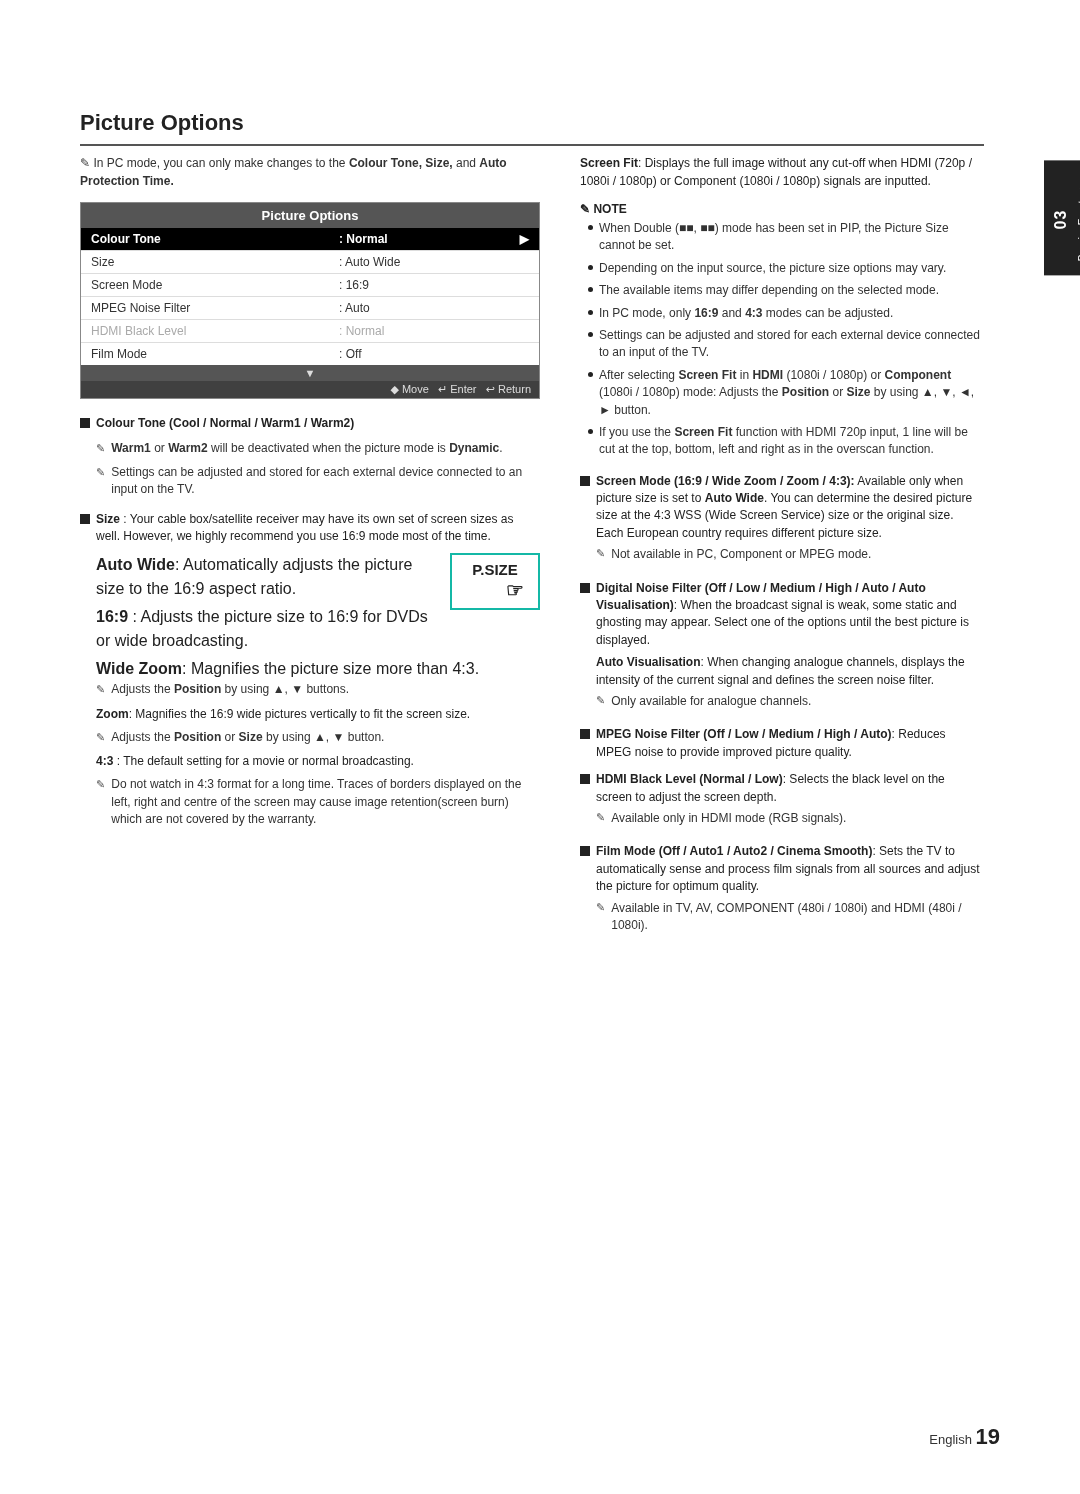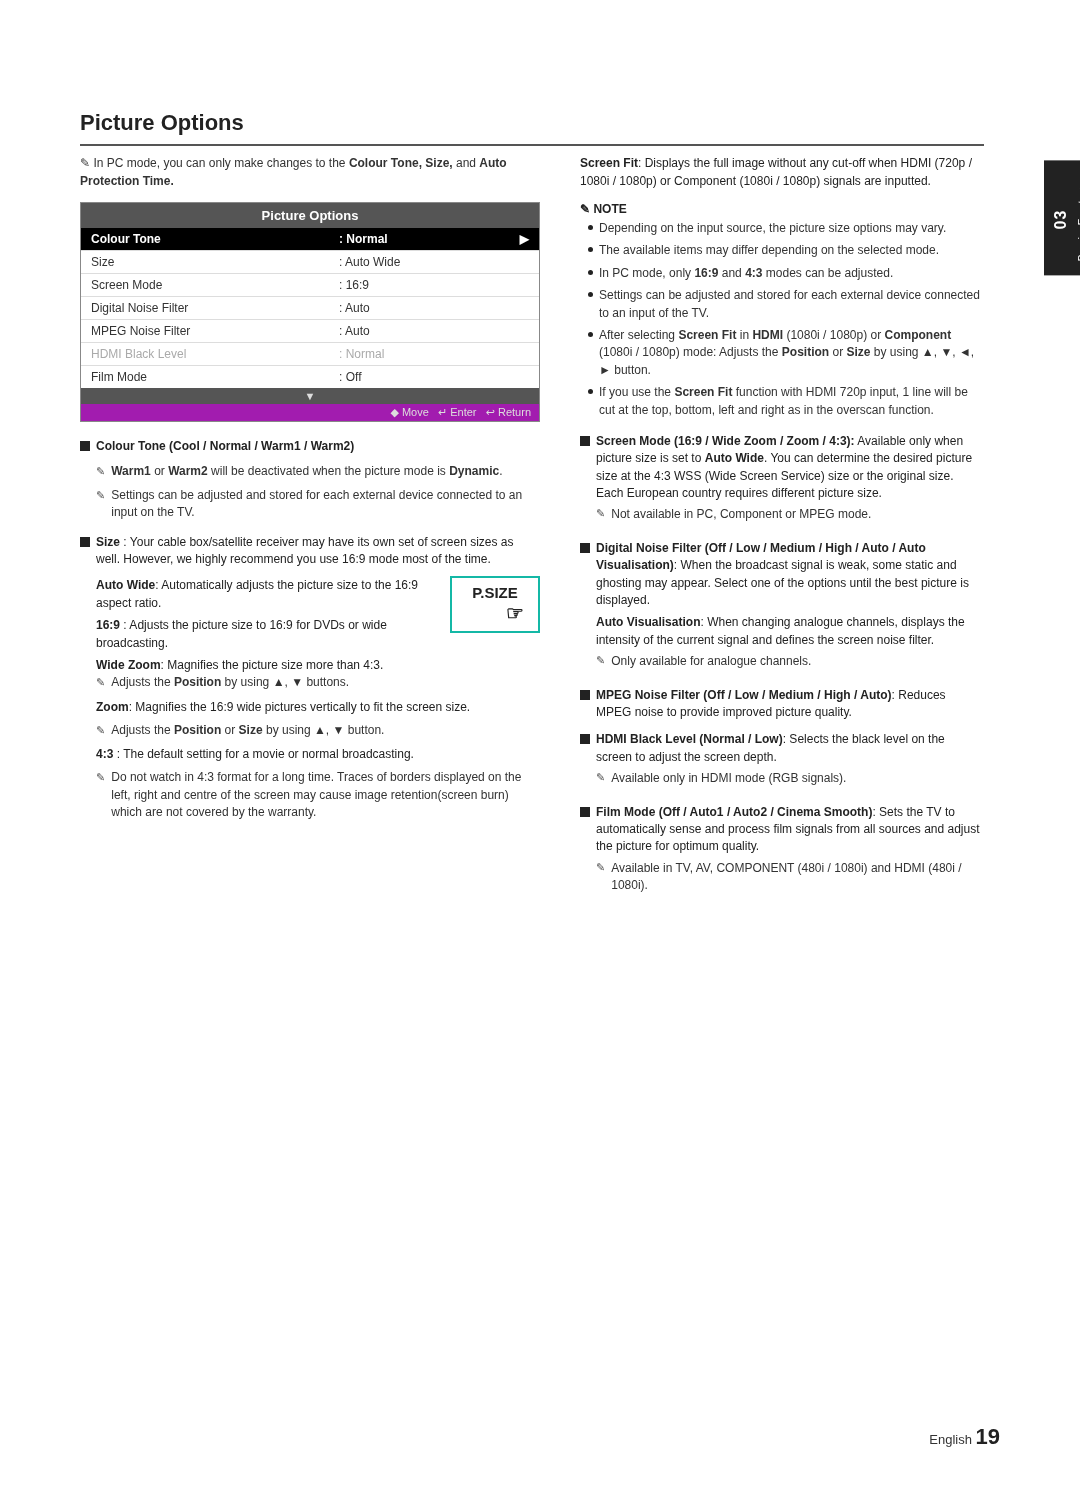--- a/index.html
+++ b/index.html
@@ -294,43 +294,38 @@
                 <td class="row-label">Size</td>
                 <td class="row-value">: Auto Wide</td>
                 <td class="row-arrow"></td>
               </tr>
               <tr>
                 <td class="row-label">Screen Mode</td>
                 <td class="row-value">: 16:9</td>
                 <td></td>
               </tr>
               <tr>
-                <td class="row-label">Digital Noise Filter</td>
-                <td class="row-value">: Auto</td>
-                <td></td>
-              </tr>
-              <tr>
                 <td class="row-label">MPEG Noise Filter</td>
                 <td class="row-value">: Auto</td>
                 <td></td>
               </tr>
               <tr class="grayed">
                 <td class="row-label">HDMI Black Level</td>
                 <td class="row-value">: Normal</td>
                 <td></td>
               </tr>
               <tr>
                 <td class="row-label">Film Mode</td>
                 <td class="row-value">: Off</td>
                 <td></td>
               </tr>
             </tbody>
           </table>
           <div style="background:#555;color:#ddd;font-size:11px;text-align:center;padding:2px 6px;">▼</div>
-          <div style="background:#a21caf;color:#ddd;font-size:11px;text-align:right;padding:2px 8px;">◆ Move &nbsp; ↵ Enter &nbsp; ↩ Return</div>
+          <div style="background:#404040;color:#ddd;font-size:11px;text-align:right;padding:2px 8px;">◆ Move &nbsp; ↵ Enter &nbsp; ↩ Return</div>
         </div>
 
         <div class="bullet-section">
           <div class="bullet-item">
             <div class="bullet-square"></div>
             <div class="bullet-text"><b>Colour Tone (Cool / Normal / Warm1 / Warm2)</b></div>
           </div>
           <div class="sub-bullet">
             <span class="pencil-sym">✎</span>
             <span class="sub-text"><b>Warm1</b> or <b>Warm2</b> will be deactivated when the picture mode is <b>Dynamic</b>.</span>
@@ -346,21 +341,21 @@
             <div class="bullet-square"></div>
             <div class="bullet-text">
               <b>Size</b> : Your cable box/satellite receiver may have its own set of screen sizes as well. However, we highly recommend you use 16:9 mode most of the time.
             </div>
           </div>
 
           <div style="float:right; margin: 0 0 8px 16px; border: 2px solid #14b8a6; padding: 6px 14px; font-size:15px; font-weight:bold; text-align:center; width:90px;">
             <span>P.SIZE</span>
             <span style="display:block;text-align:right;font-size:20px;">☞</span>
           </div>
-          <div style="font-size:12px;color:#222;line-height:1.5;margin-left:16px;">
+          <div style="font-size:16px;color:#222;line-height:1.5;margin-left:16px;">
             <p><b>Auto Wide</b>: Automatically adjusts the picture size to the 16:9 aspect ratio.</p>
             <p style="margin-top:4px;"><b>16:9</b> : Adjusts the picture size to 16:9 for DVDs or wide broadcasting.</p>
             <p style="margin-top:4px;"><b>Wide Zoom</b>: Magnifies the picture size more than 4:3.</p>
           </div>
           <div style="clear:both;"></div>
           <div class="sub-bullet">
             <span class="pencil-sym">✎</span>
             <span class="sub-text">Adjusts the <b>Position</b> by using ▲, ▼ buttons.</span>
           </div>
           <div style="font-size:12px;color:#222;line-height:1.5;margin-left:16px;margin-bottom:6px;">
@@ -382,20 +377,24 @@
       </div>
 
       <div class="right-col">
 
         <div class="right-para">
           <b>Screen Fit</b>: Displays the full image without any cut-off when HDMI (720p / 1080i / 1080p) or Component (1080i / 1080p) signals are inputted.
         </div>
 
         <div class="note-section">
           <div class="note-title">✎ NOTE</div>
+          <div class="note-bullet">
+            <div class="note-bullet-dot"></div>
+            <div class="note-bullet-text">When Double (■■, ■■) mode has been set in PIP, the Picture Size cannot be set.</div>
+          </div>
           <div class="note-bullet">
             <div class="note-bullet-dot"></div>
             <div class="note-bullet-text">Depending on the input source, the picture size options may vary.</div>
           </div>
           <div class="note-bullet">
             <div class="note-bullet-dot"></div>
             <div class="note-bullet-text">The available items may differ depending on the selected mode.</div>
           </div>
           <div class="note-bullet">
             <div class="note-bullet-dot"></div>

